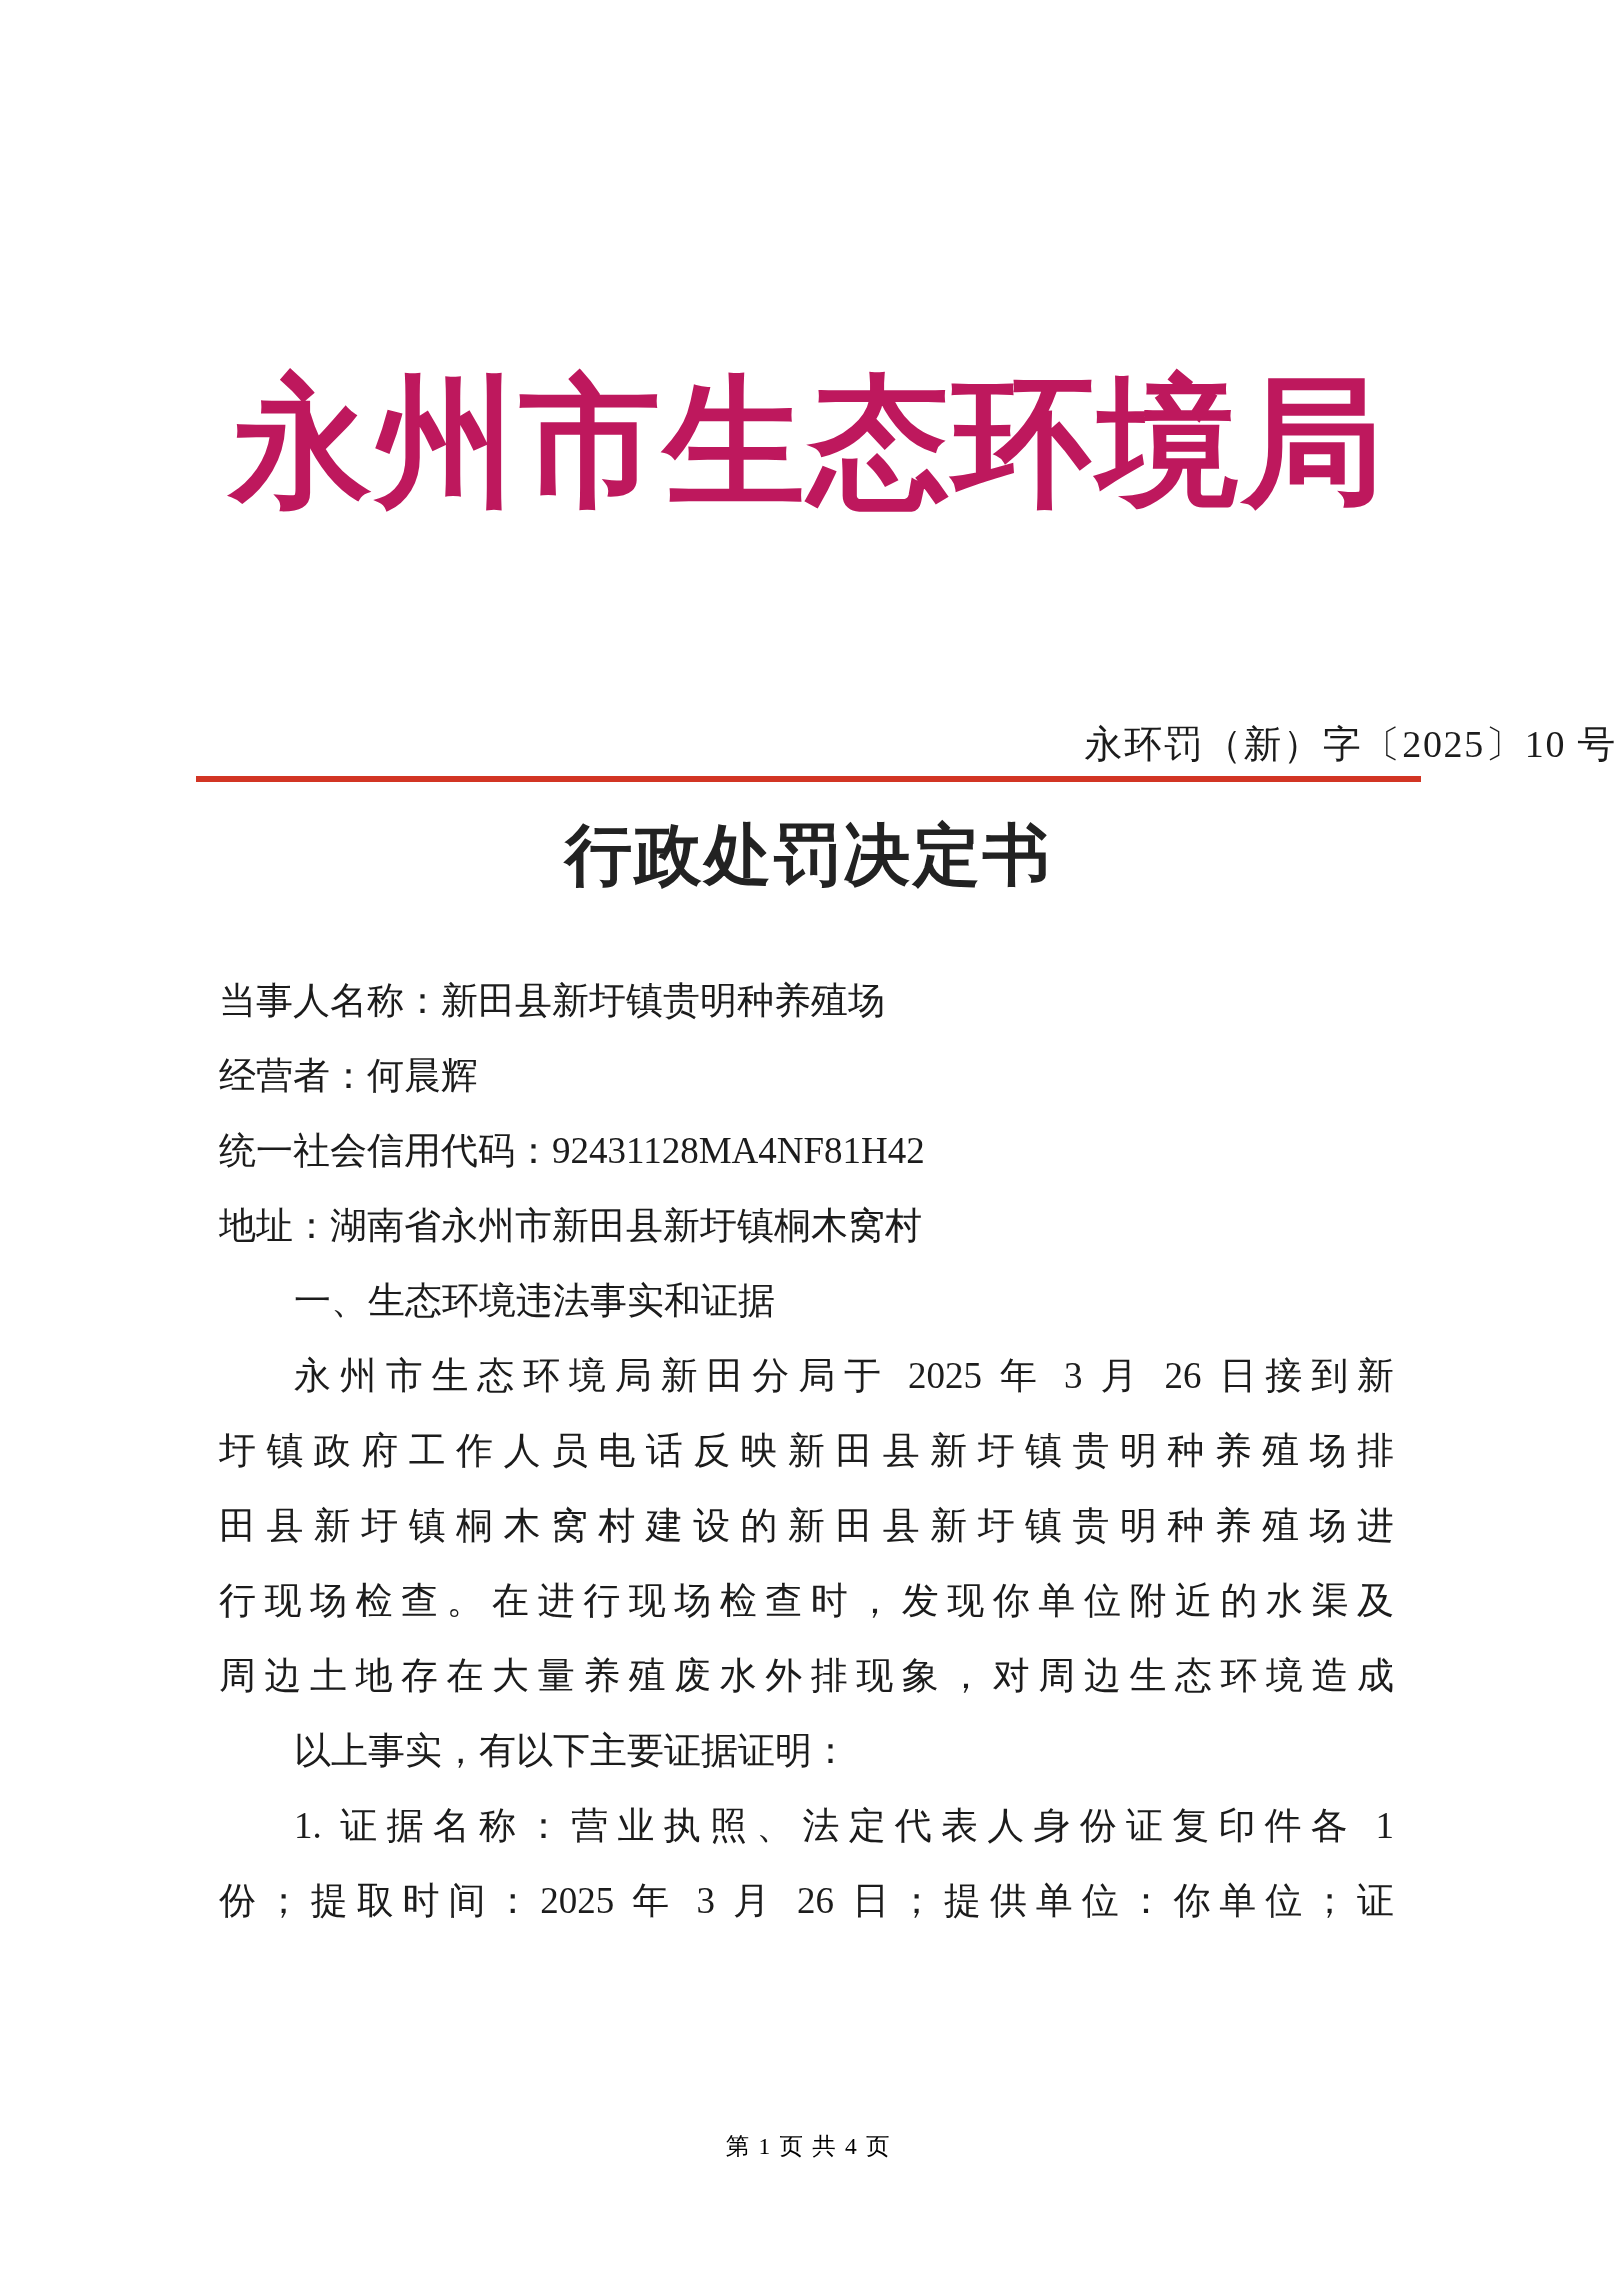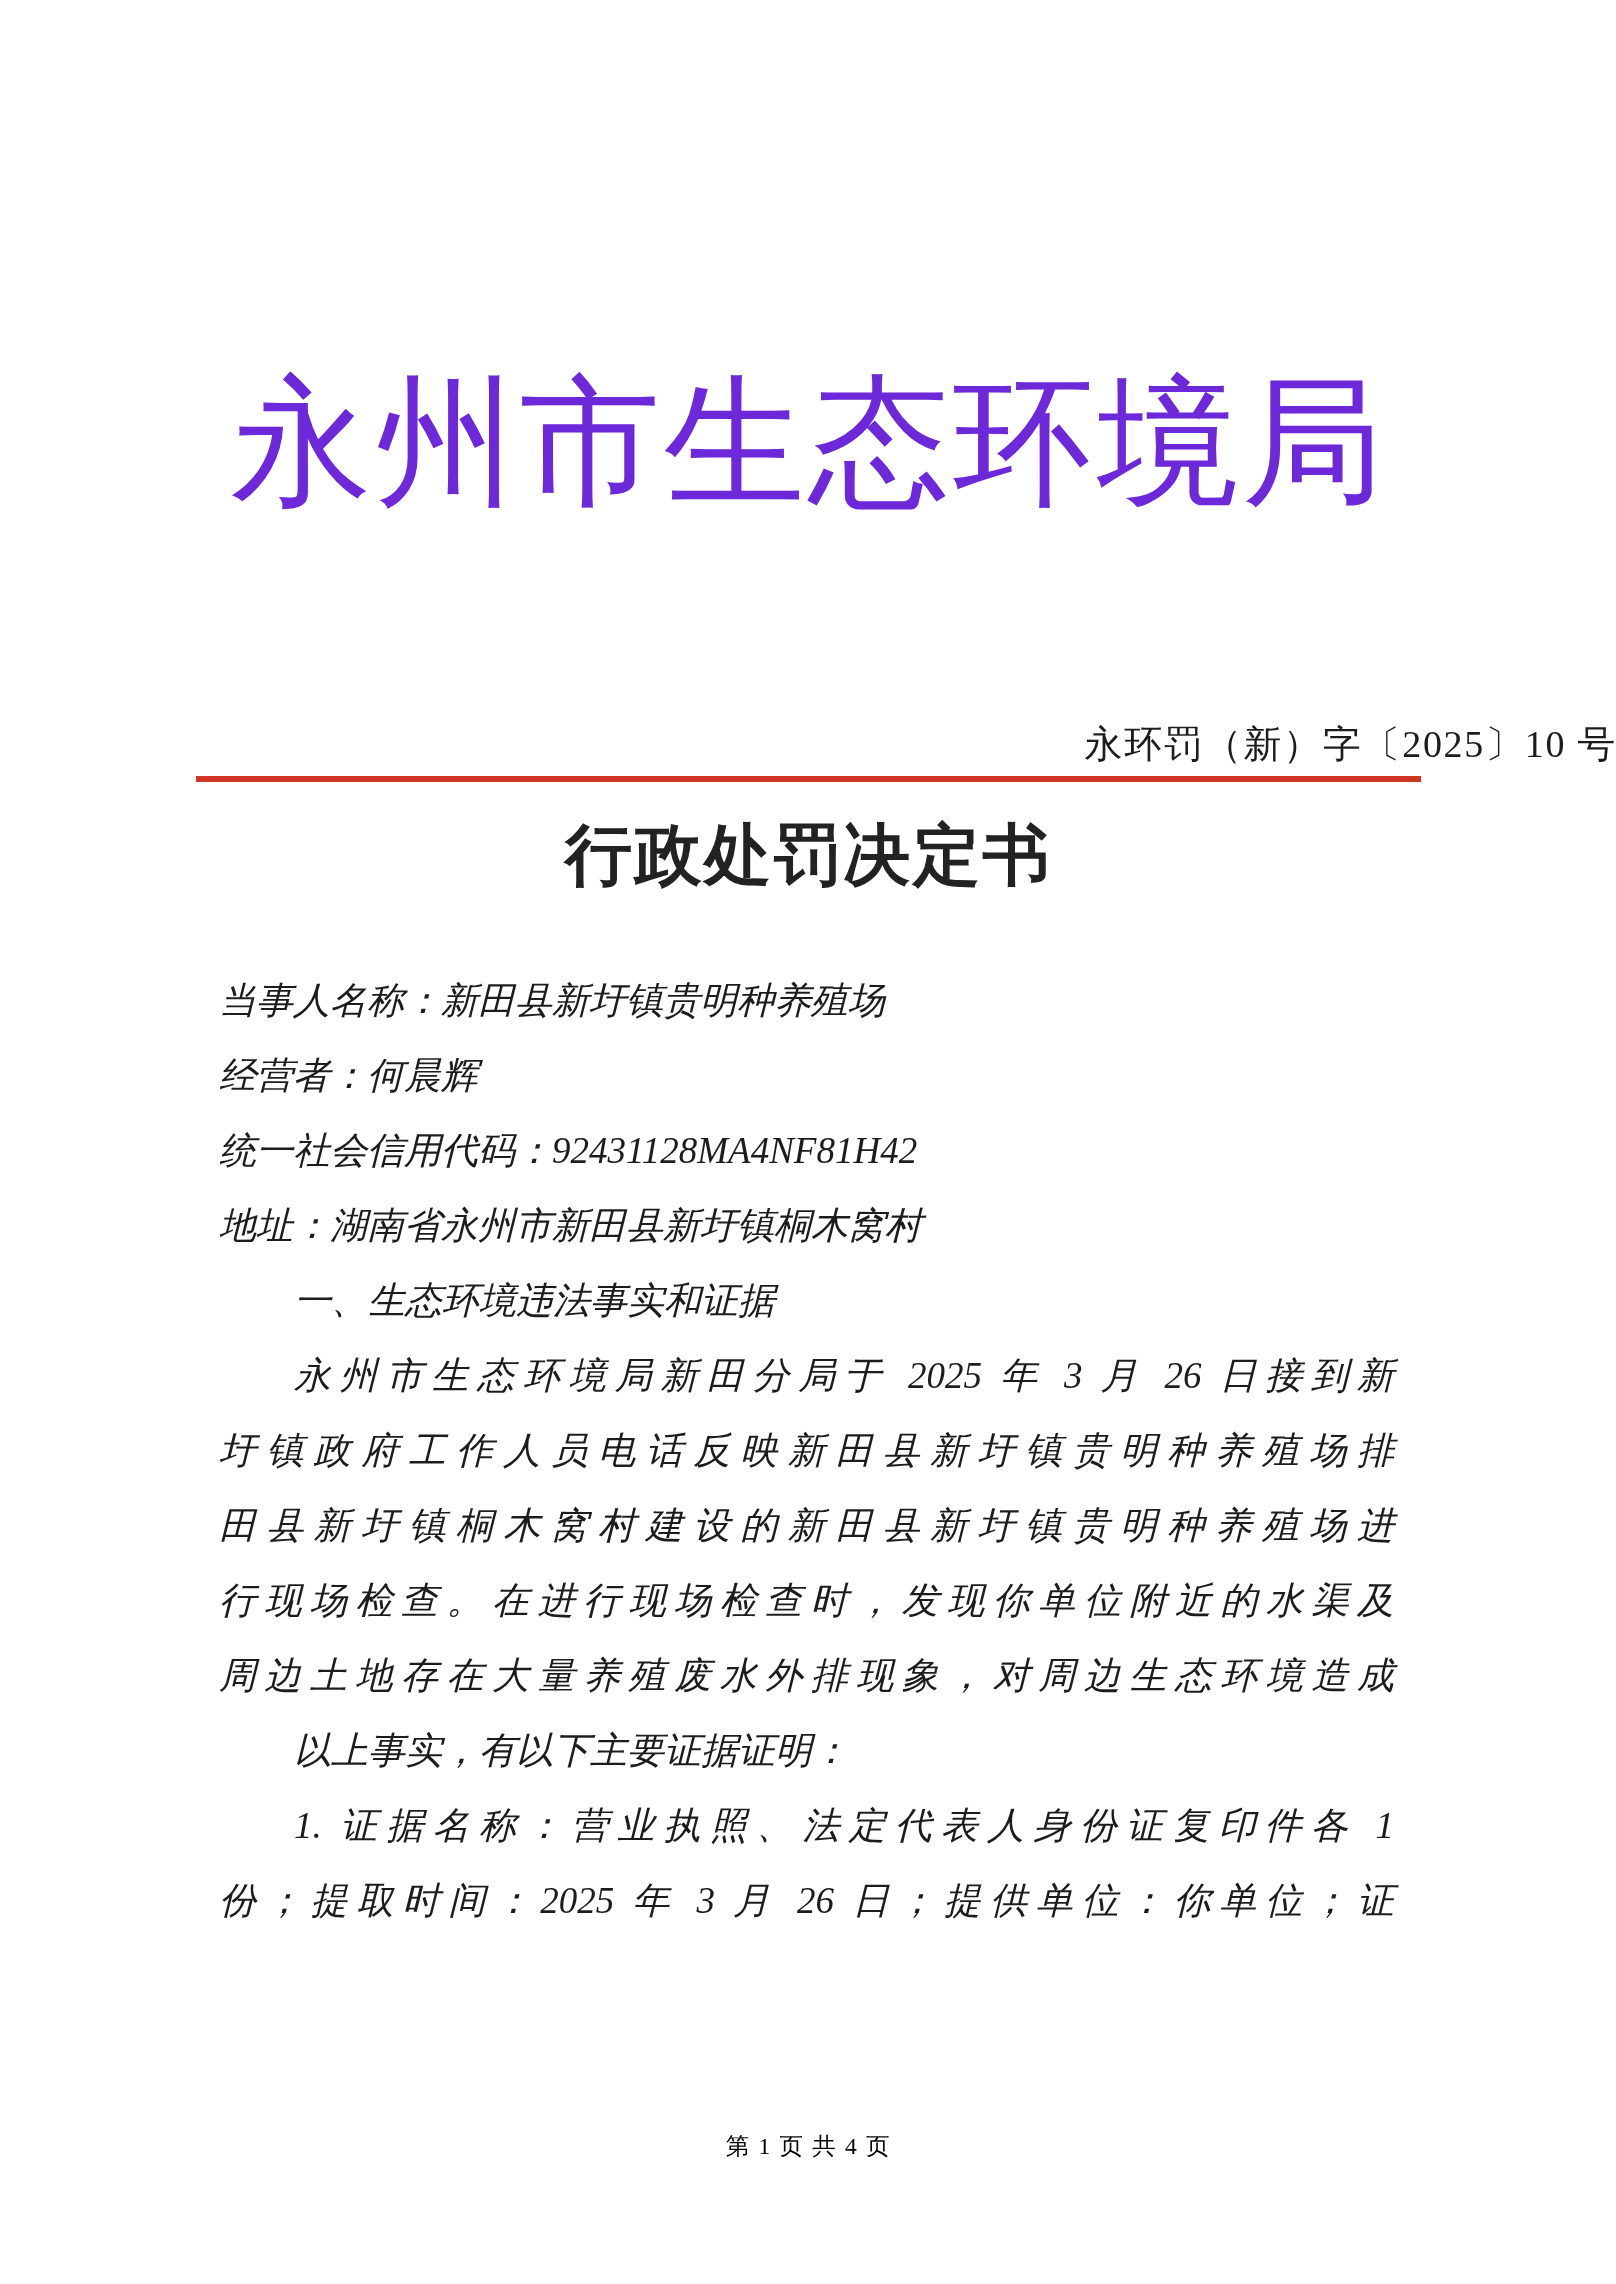--- a/index.html
+++ b/index.html
@@ -17,22 +17,22 @@
     color: #1c1c1c;
   }
   .agency-title {
     position: absolute;
     top: 355px;
     left: 0;
     width: 100%;
     text-align: center;
     font-size: 141px;
     line-height: 1.25;
-    font-weight: normal;
-    color: #6d28d9;
+    font-weight: bold;
+    color: #be185d;
     letter-spacing: 3.5px;
     white-space: nowrap;
   }
   .doc-number {
     position: absolute;
     top: 718px;
     left: 0;
     width: 100%;
     text-align: right;
     font-size: 38px;
@@ -62,21 +62,20 @@
     letter-spacing: 2.6px;
   }
   .body-text {
     position: absolute;
     top: 963px;
     left: 219px;
     width: 1175px;
     font-size: 37px;
     line-height: 75px;
     color: #1c1c1c;
-    font-style: italic;
   }
   .body-line {
     white-space: nowrap;
   }
   .body-line.indent {
     text-indent: 75px;
   }
   .body-line.fill {
     white-space: normal;
     text-align: justify;

